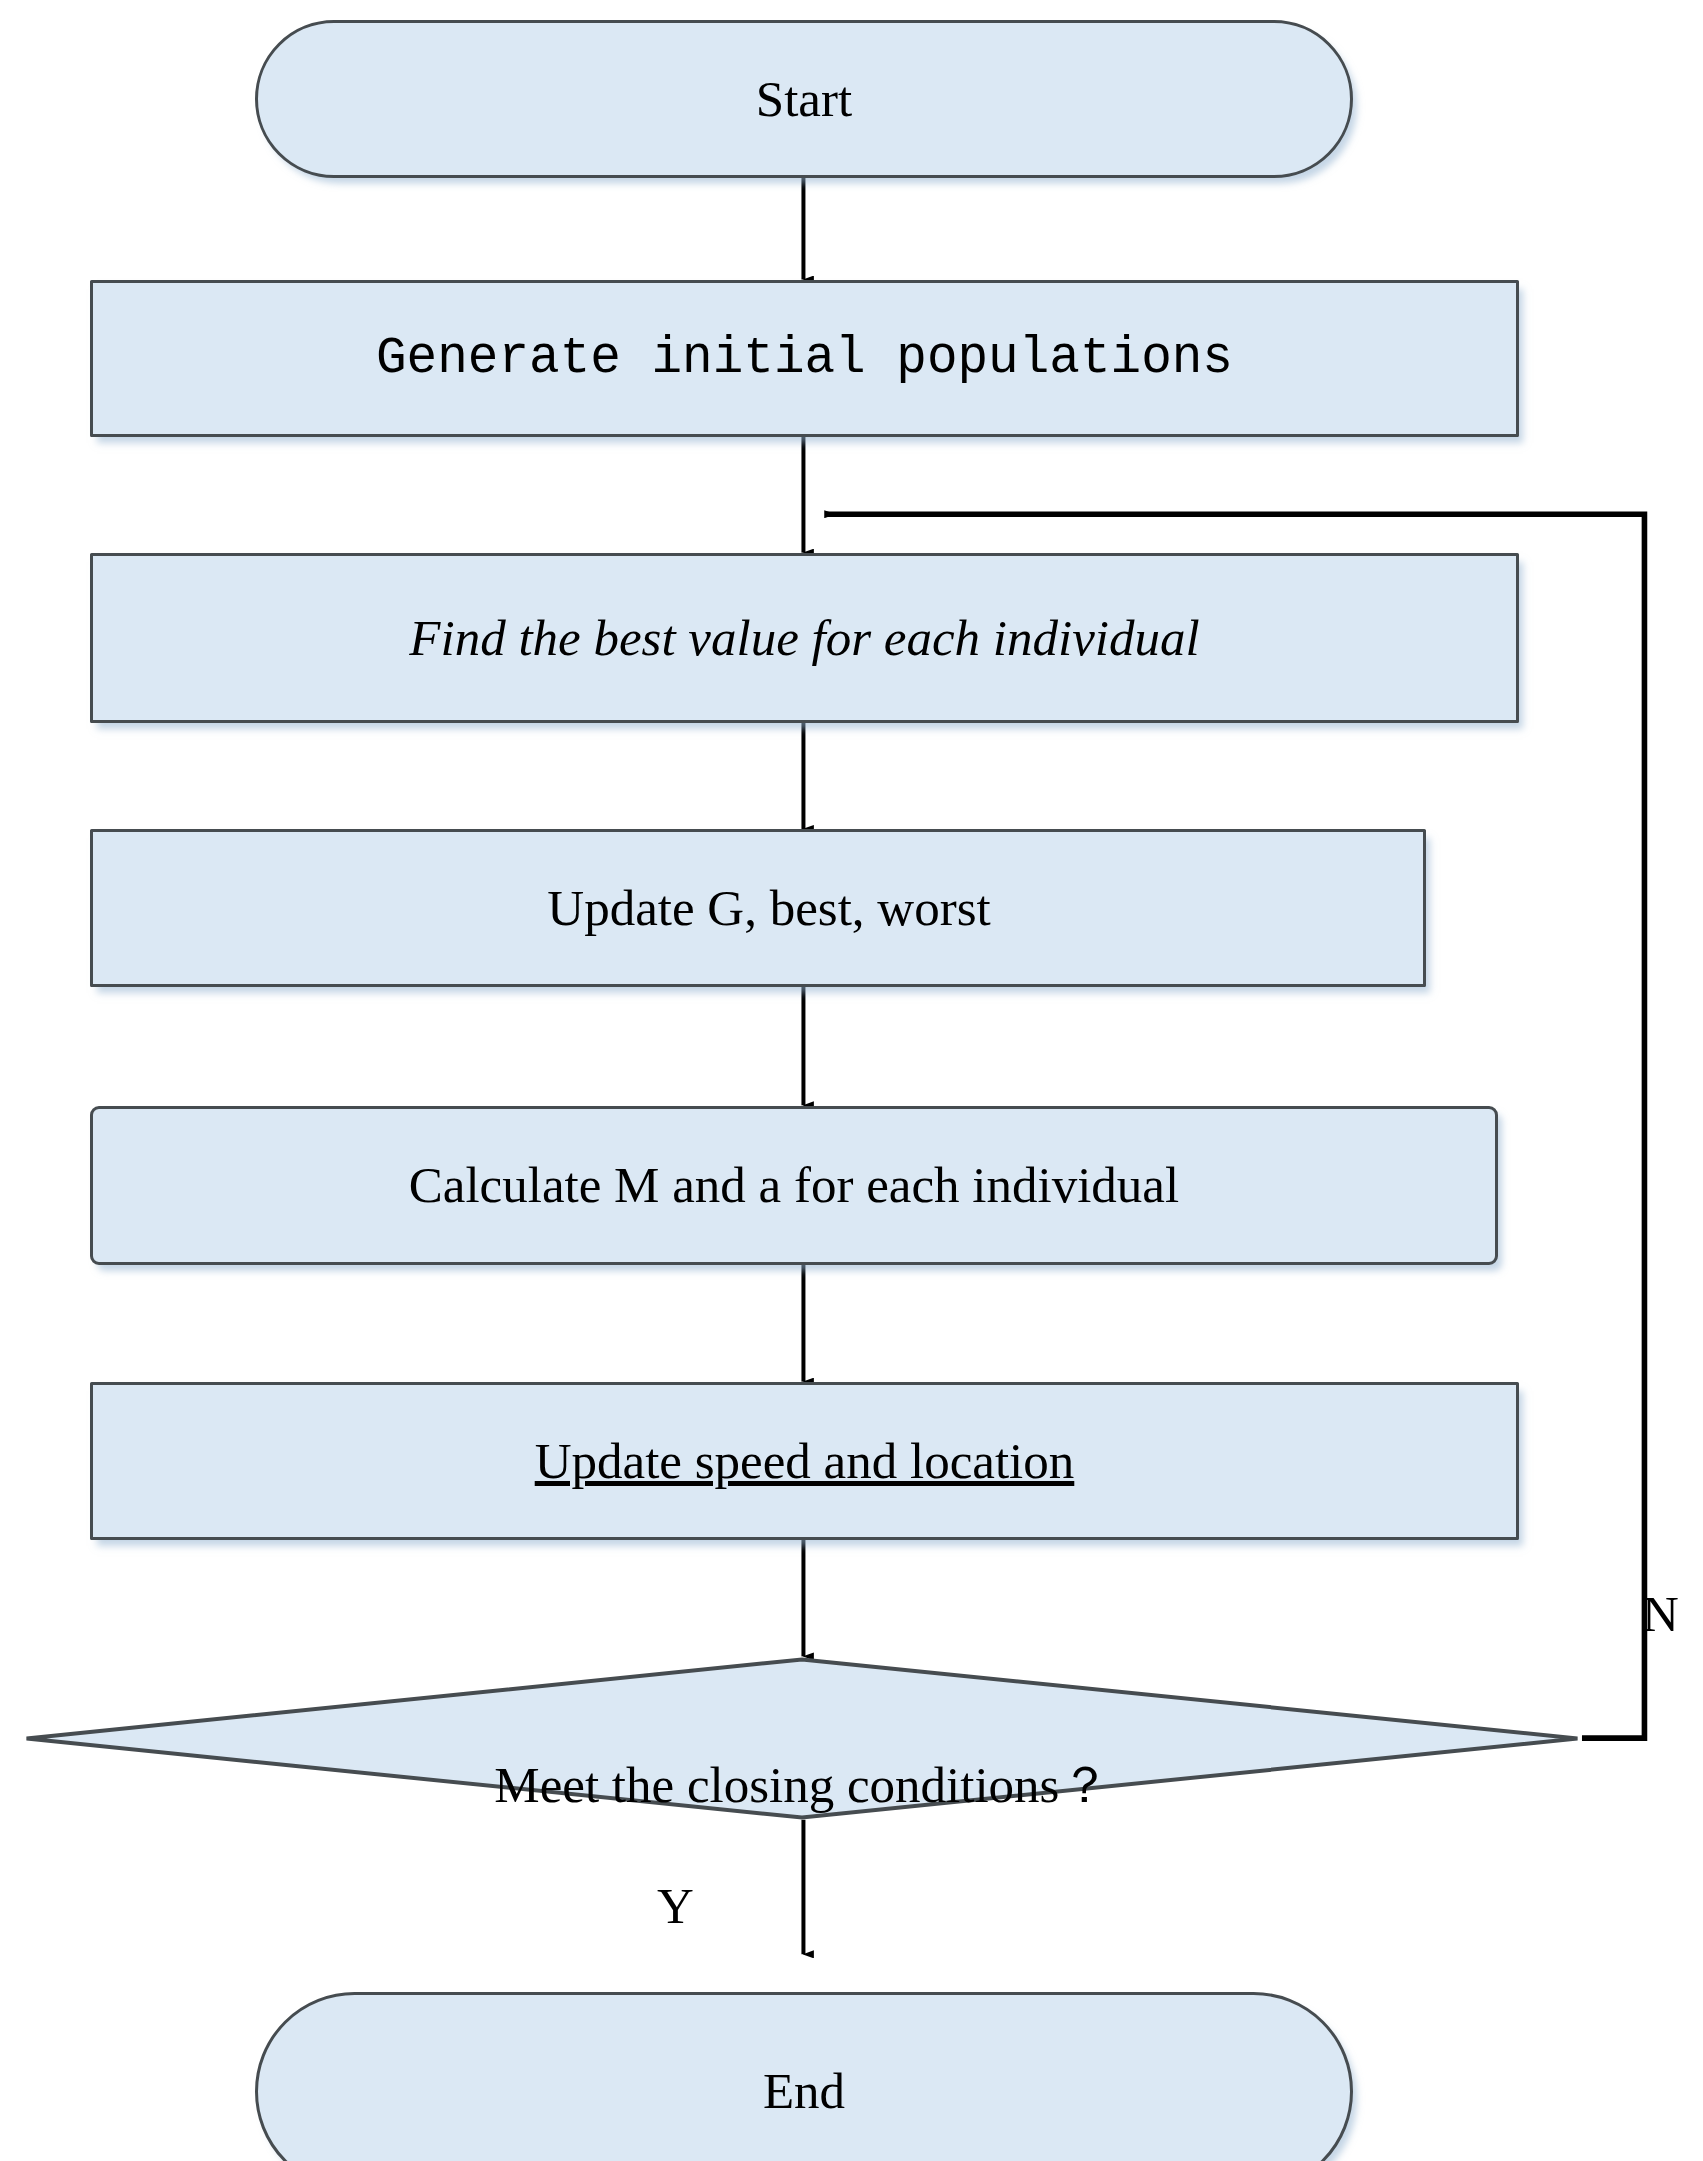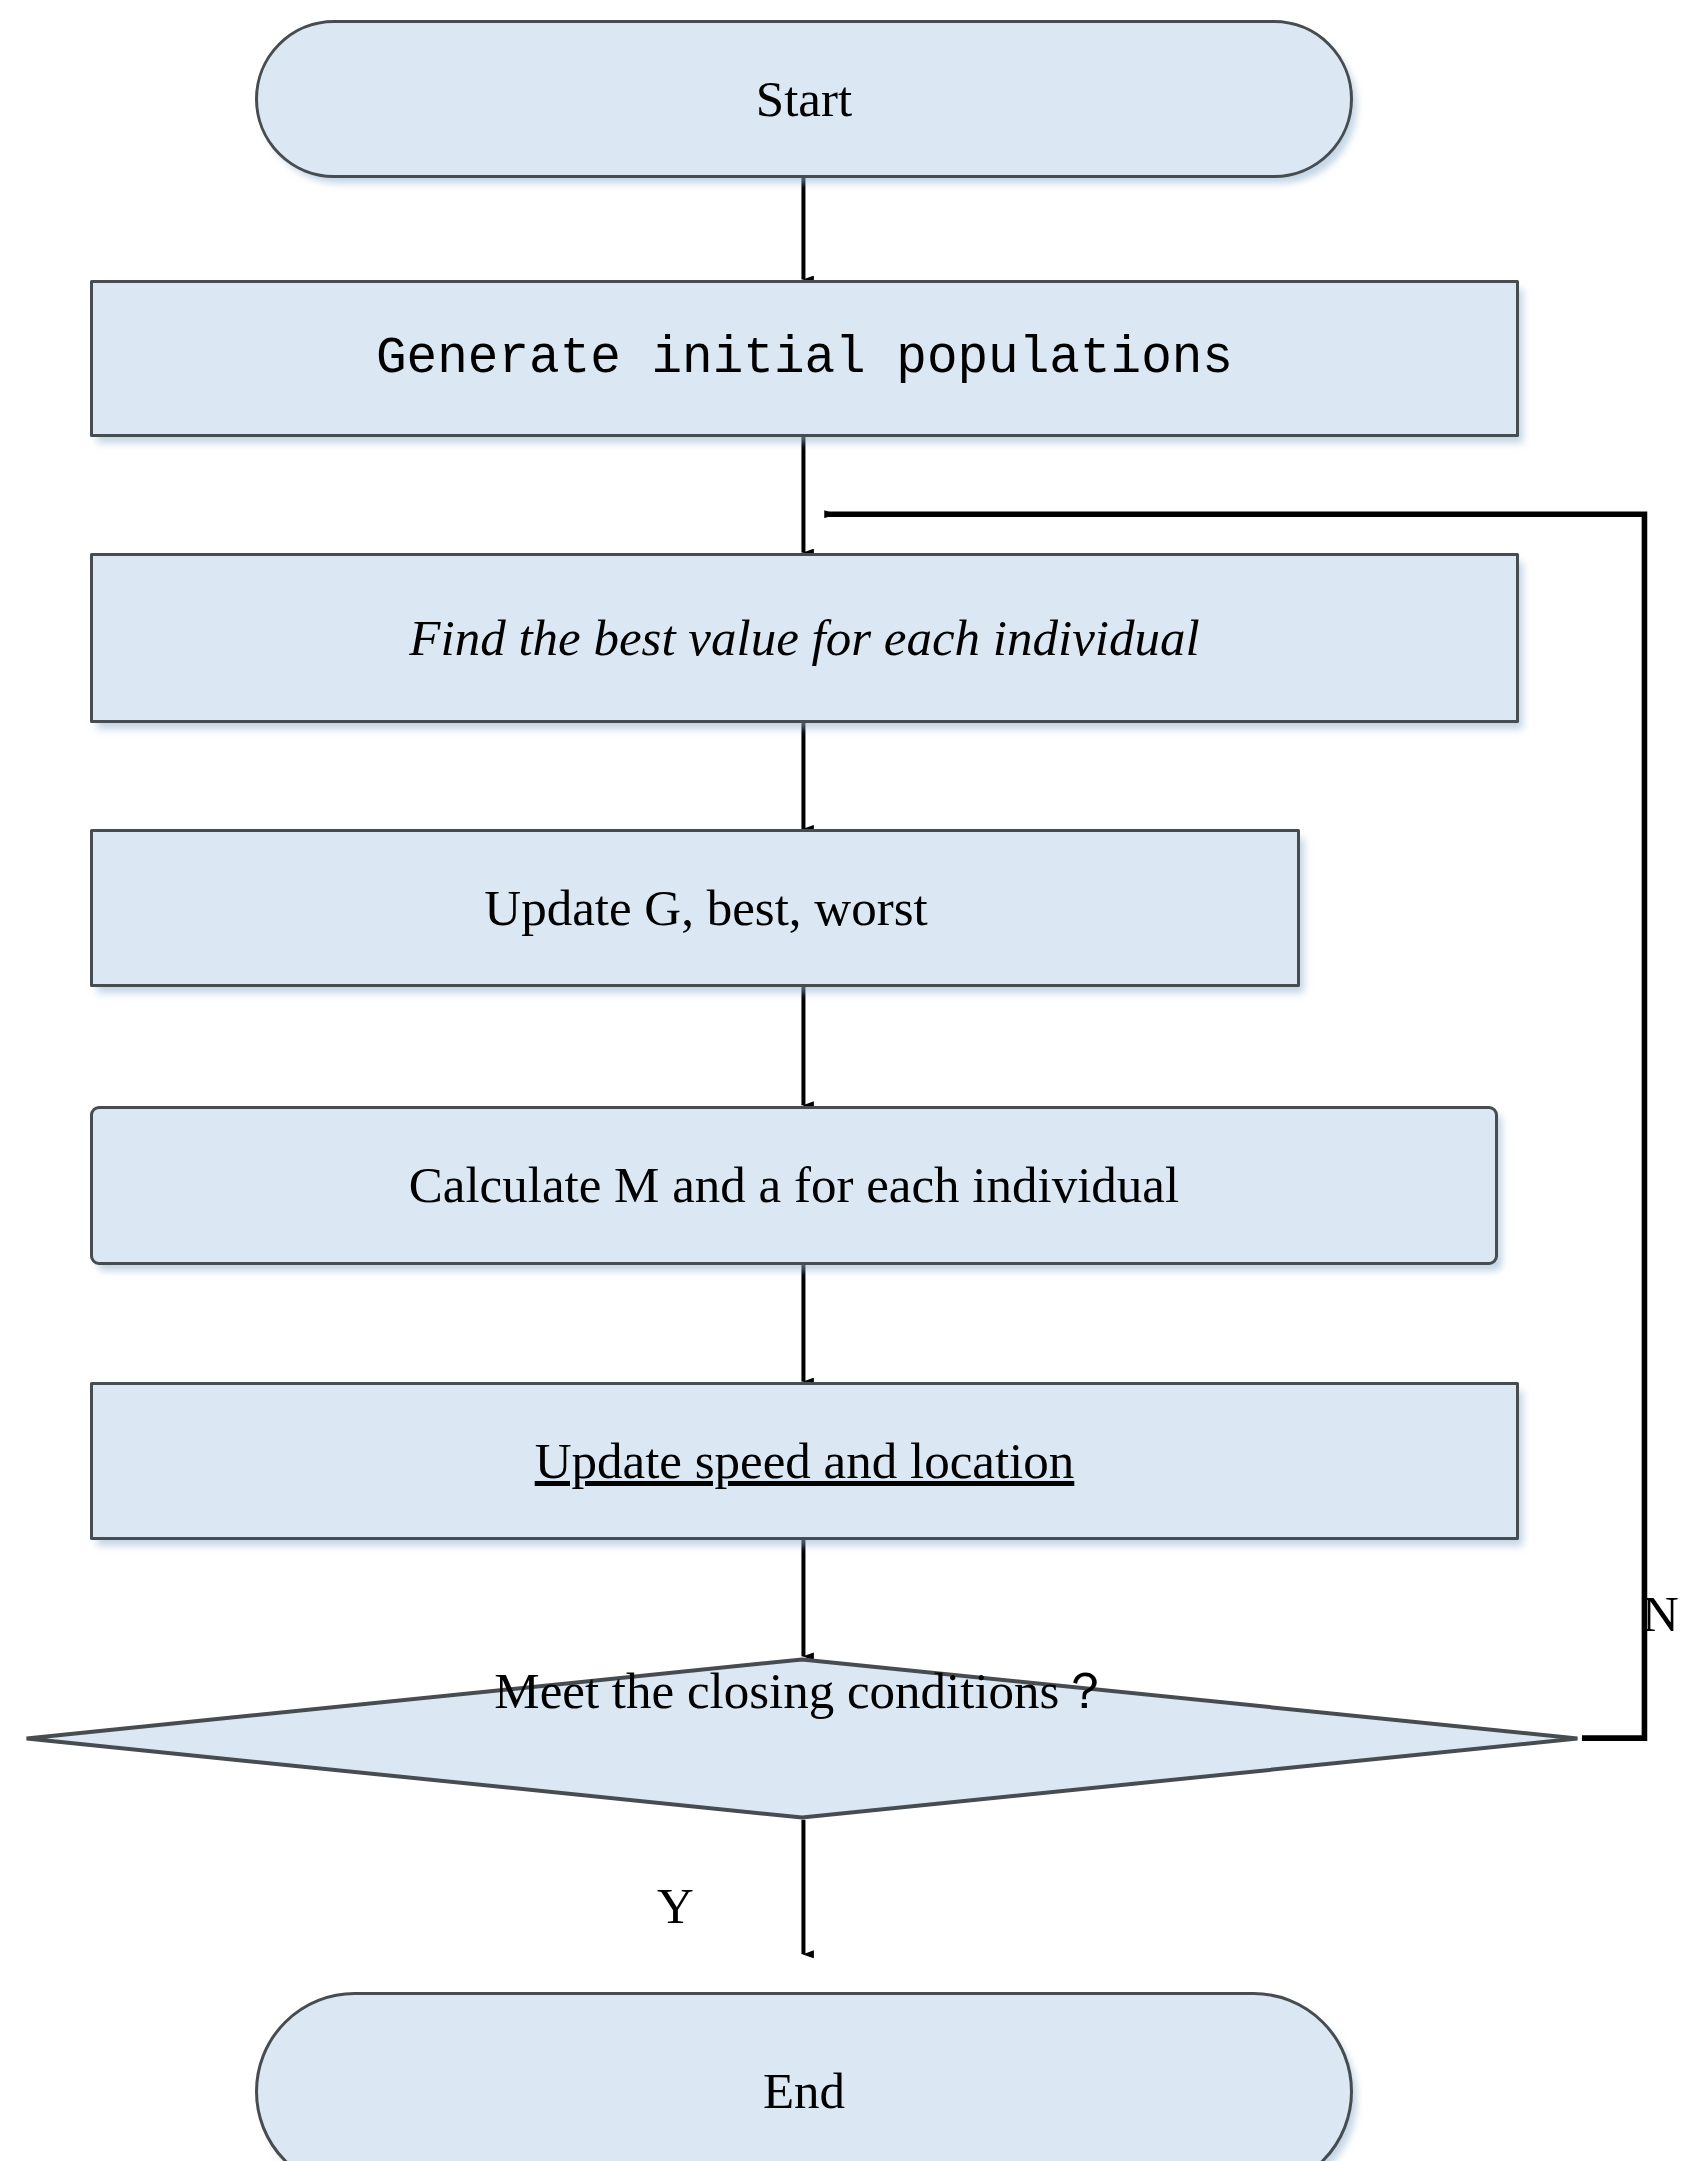--- a/index.html
+++ b/index.html
@@ -25,21 +25,21 @@
     line-height:1;
     white-space:nowrap;
     box-shadow:5.6px 7.2px 7.2px -1.6px rgba(150,180,210,0.55);
     text-align:right;
   }
   .node.process{ border-radius:1.6px; }
   .node.terminal{ border-radius:800px; }
   .diamond-wrap{
     position:absolute;
     display:flex;
-    align-items:flex-start;
+    align-items:flex-end;
     justify-content:center;
   }
   .diamond-wrap svg{position:absolute;left:0;top:0;}
   .diamond-label{
     position:relative;
     z-index:2;
     color:#000;
     font-family:"Liberation Serif", serif;
     font-size:51px;
     white-space:nowrap;
@@ -90,21 +90,21 @@
   </div>
 
   <div class="node process" style="left:90px; top:280px; width:1429px; height:157px;font-family:Liberation Mono, monospace;">
     <span>Generate initial populations</span>
   </div>
 
   <div class="node process" style="left:90px; top:553px; width:1429px; height:170px;font-style:italic;">
     <span>Find the best value for each individual</span>
   </div>
 
-  <div class="node process" style="left:90px; top:829px; width:1210px; height:158px;padding-left:22px;">
+  <div class="node process" style="left:90px; top:829px; width:1336px; height:158px;padding-left:22px;">
     <span>Update G, best, worst</span>
   </div>
 
   <div class="node process" style="left:90px; top:1106px; width:1408px; height:159px;border-radius:9px;">
     <span>Calculate M and a for each individual</span>
   </div>
 
   <div class="node process" style="left:90px; top:1382px; width:1429px; height:158px;text-decoration:underline;">
     <span>Update speed and location</span>
   </div>

